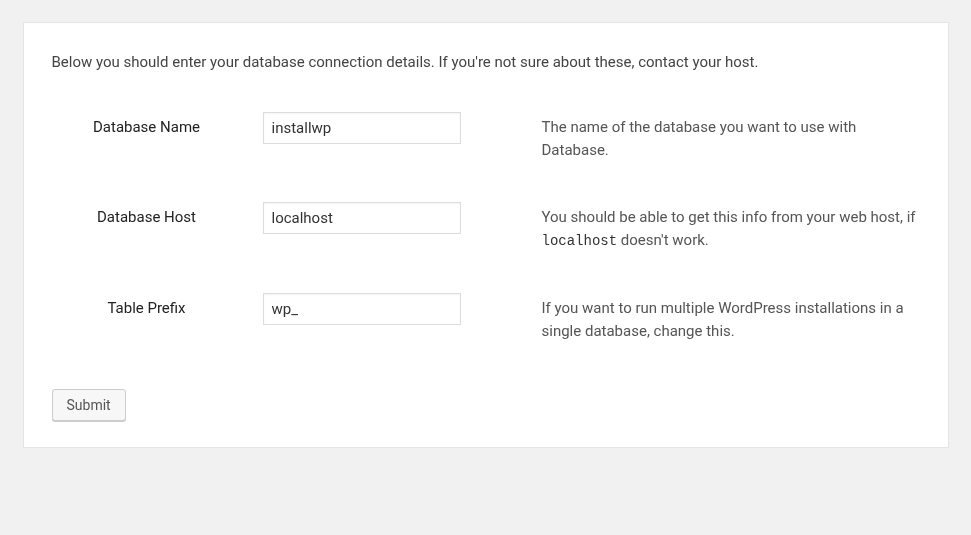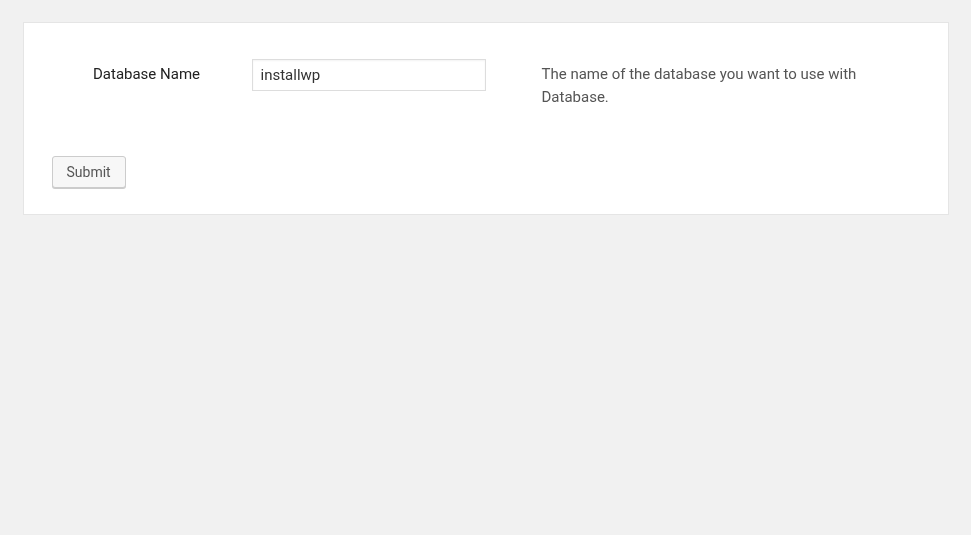--- a/index.html
+++ b/index.html
@@ -50,29 +50,30 @@
     }
     .form-table td.desc-cell {
       padding: 12px 0 32px 0;
       color: #555;
       font-size: 15px;
       line-height: 1.55;
       vertical-align: top;
     }
     input[type="text"],
     input[type="password"] {
-      width: 234px;
+      width: 198px;
       padding: 4px 8px;
       font-size: 15px;
       border: 1px solid #ddd;
       box-shadow: inset 0 1px 2px rgba(0,0,0,0.05);
       color: #333;
       font-family: inherit;
       height: 32px;
       background: #fff;
+      margin-left: 11px;
     }
     code {
       font-family: Consolas, Monaco, "Courier New", monospace;
       font-size: 14px;
       color: #333;
     }
     .submit-row {
       margin-top: 14px;
     }
     .button {
@@ -85,29 +86,44 @@
       border-radius: 3px;
       cursor: pointer;
       box-shadow: 0 1px 0 #ccc;
       font-family: inherit;
     }
   </style>
 </head>
 <body>
 
 <div class="container">
+  <p class="intro">Below you should enter your database connection details. If you're not sure about these, contact your host.</p>
 
   <table class="form-table">
     <tbody>
         <tr>
       <th>Database Name</th>
       <td class="input-cell">
         <input type="text" value="installwp" style="">
       </td>
       <td class="desc-cell">The name of the database you want to use with Database.</td>
     </tr>
+    <tr>
+      <th>Database Host</th>
+      <td class="input-cell">
+        <input type="text" value="localhost" style="">
+      </td>
+      <td class="desc-cell"><span>You should be able to get this info from your web host, if </span><code>localhost</code><span> doesn't work.</span></td>
+    </tr>
+    <tr>
+      <th>Table Prefix</th>
+      <td class="input-cell">
+        <input type="text" value="wp_" style="">
+      </td>
+      <td class="desc-cell">If you want to run multiple WordPress installations in a single database, change this.</td>
+    </tr>
   </tbody>
     </table>
 
   <div class="submit-row">
     <button class="button">Submit</button>
   </div>
 </div>
 
 </body></html>

